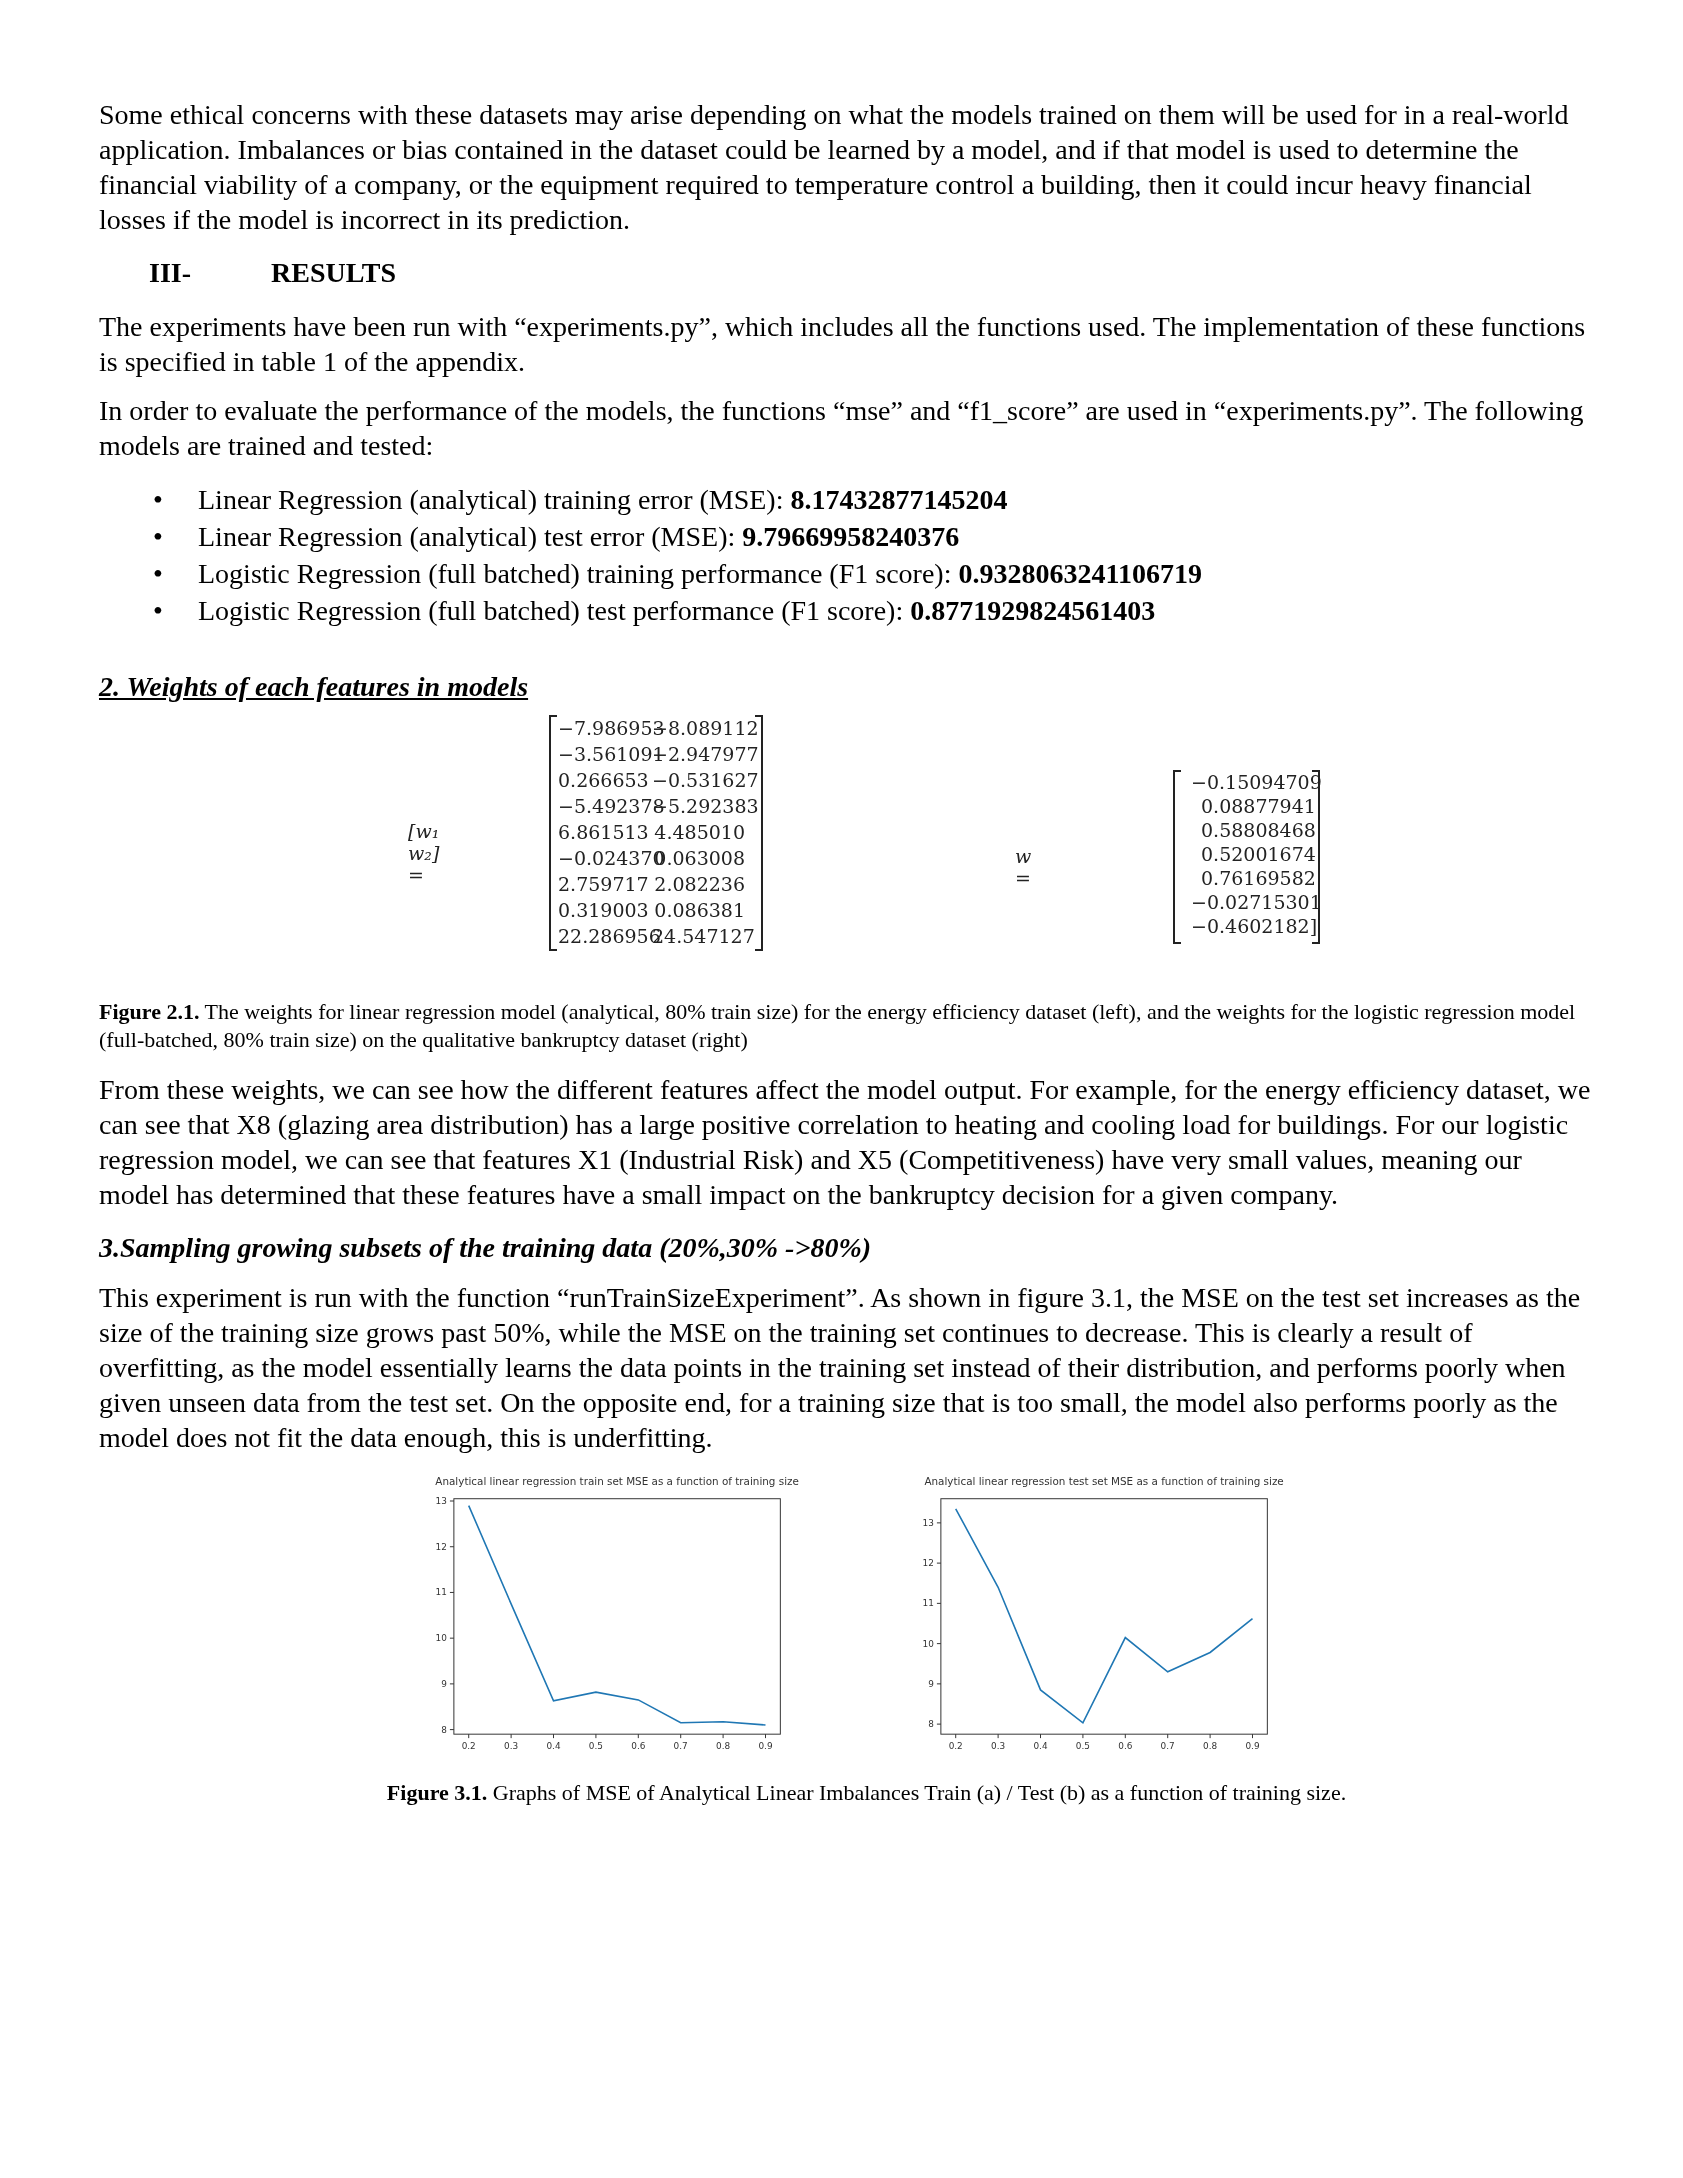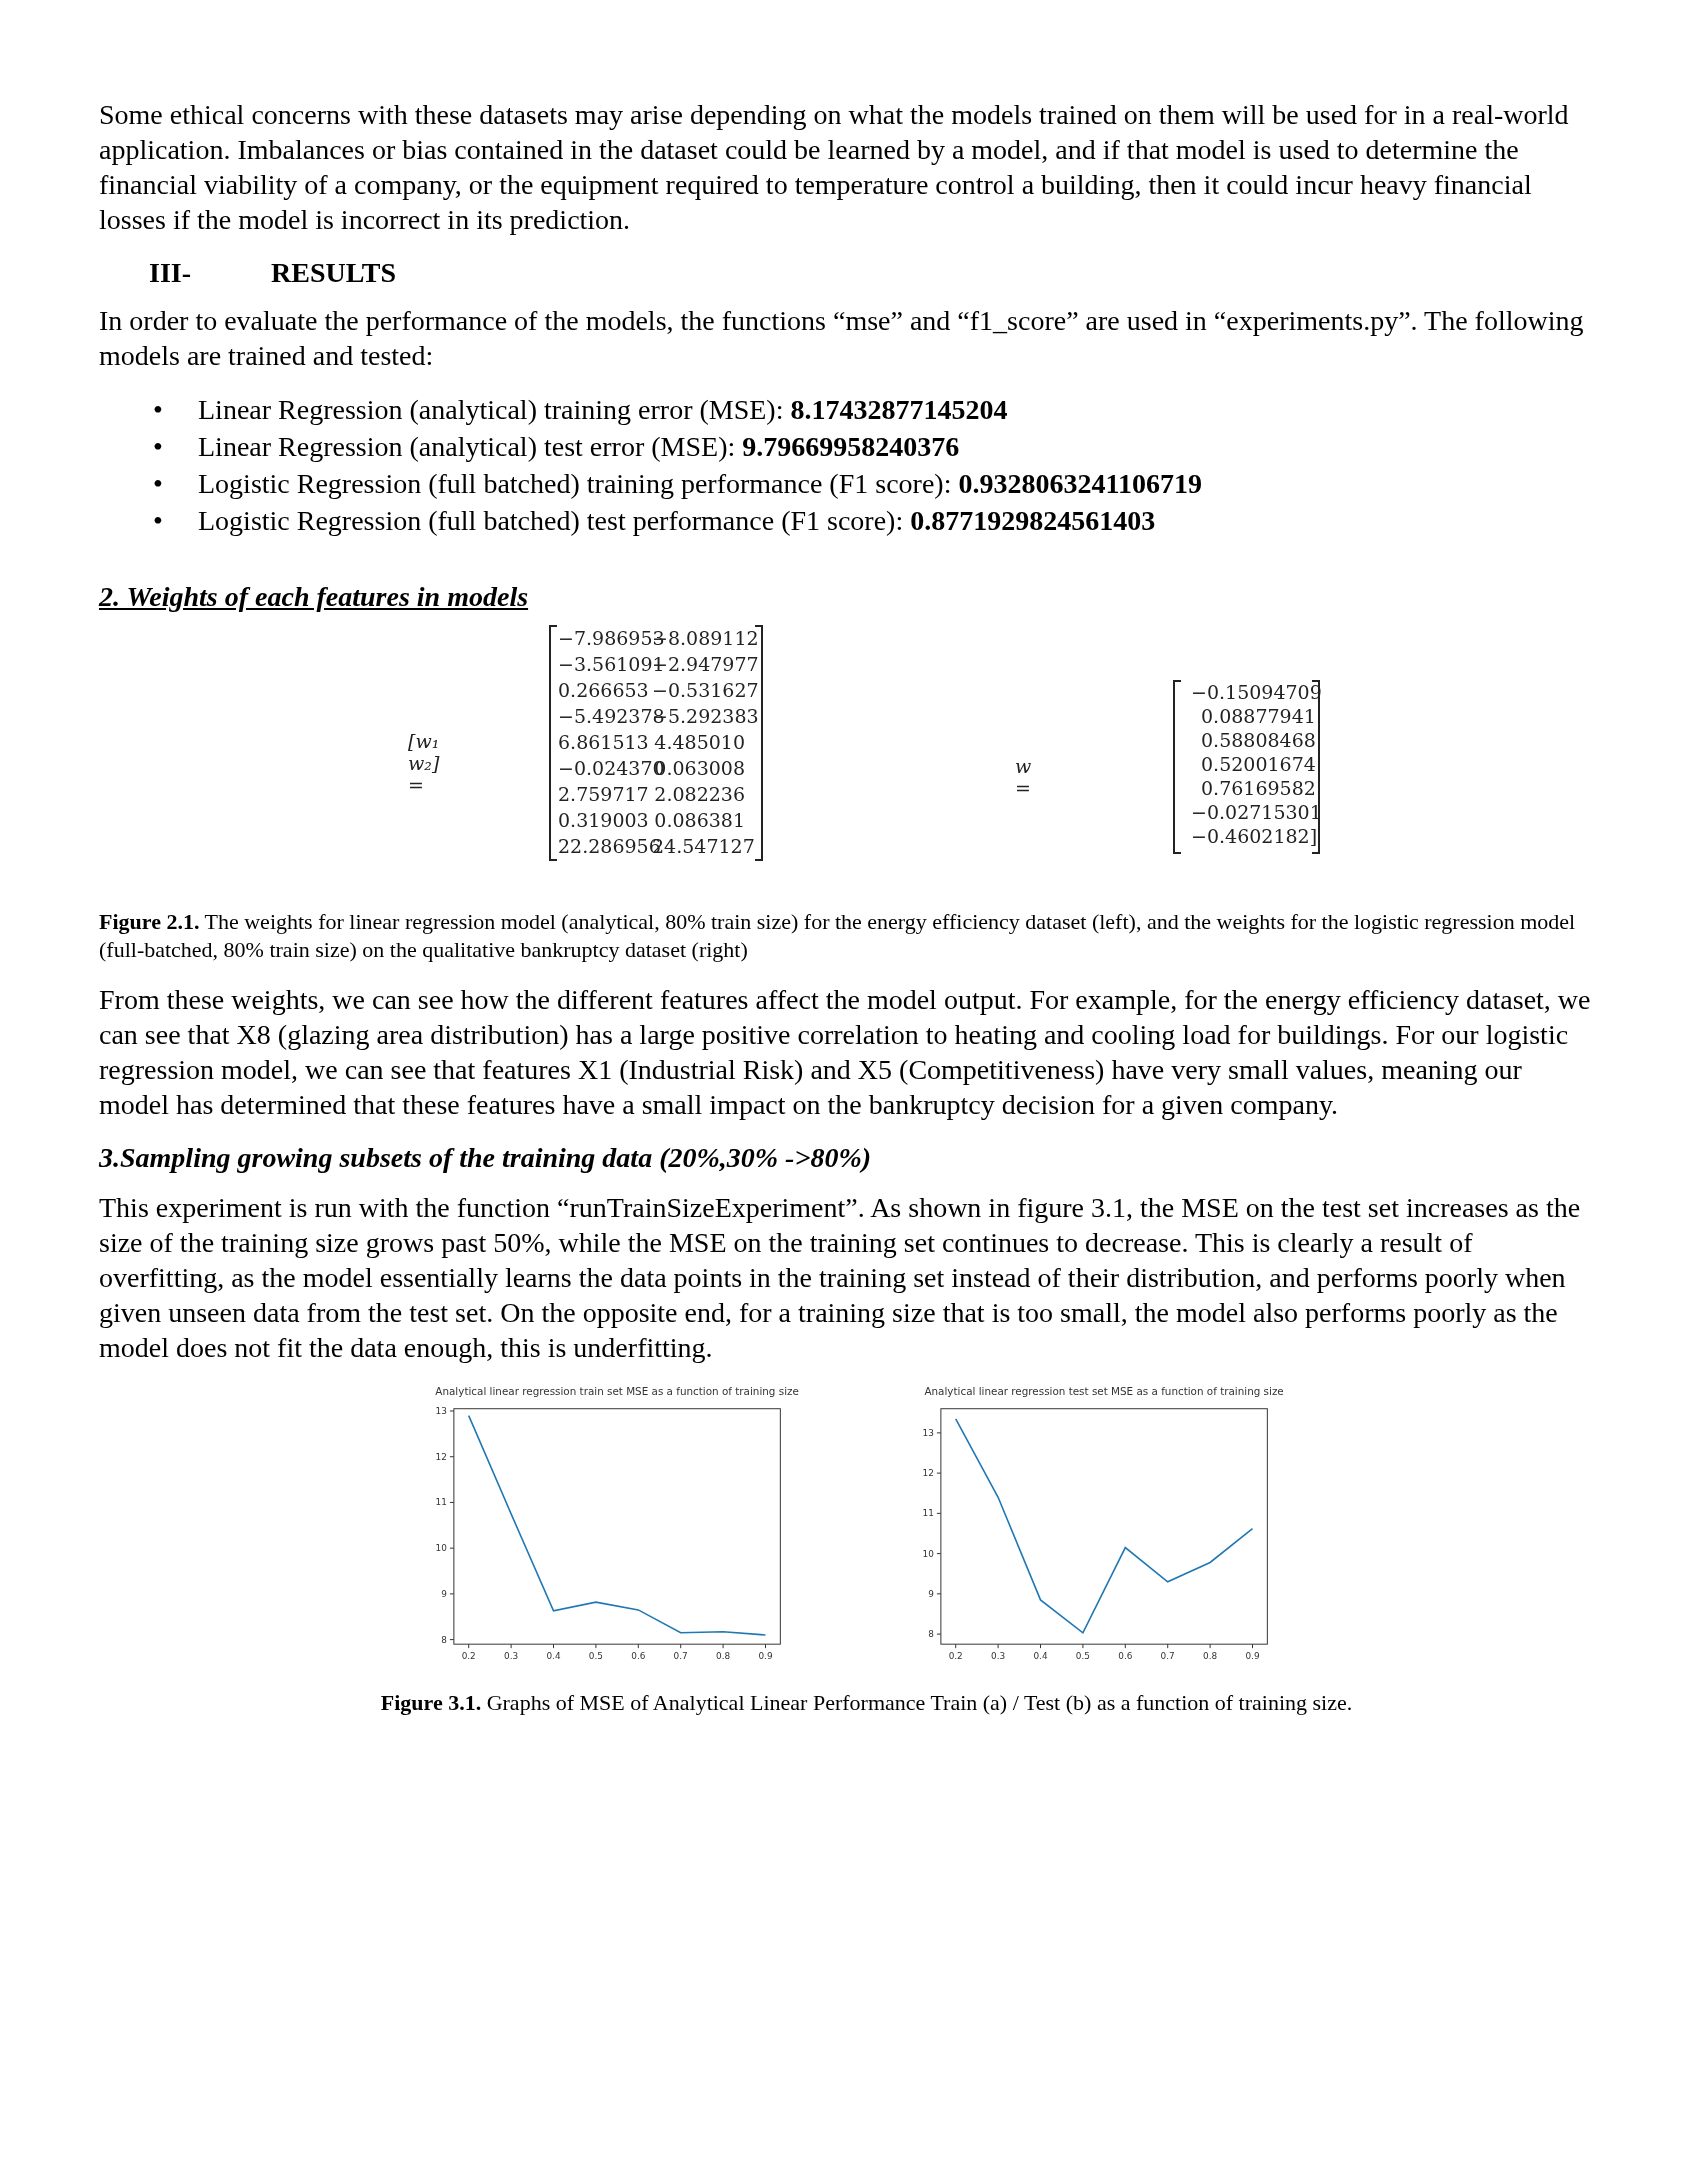--- a/index.html
+++ b/index.html
@@ -53,20 +53,21 @@
 
 <div class="page">
 
   <p class="body p1">Some ethical concerns with these datasets may arise depending on what the models trained on them will be used for in a real-world application. Imbalances or bias contained in the dataset could be learned by a model, and if that model is used to determine the financial viability of a company, or the equipment required to temperature control a building, then it could incur heavy financial losses if the model is incorrect in its prediction.</p>
 
   <div class="section-head">
     <span>III-</span>
     <span>RESULTS</span>
   </div>
 
+  <p class="body p2">The experiments have been run with “experiments.py”, which includes all the functions used. The implementation of these functions is specified in table 1 of the appendix.</p>
 
 
   <p class="body p3">In order to evaluate the performance of the models, the functions “mse” and “f1_score” are used in “experiments.py”. The following models are trained and tested:</p>
 
   <ul class="bullets">
     <li>
         <span class="dot">•</span>
         <span><span>Linear Regression (analytical) training error (MSE): </span><b>8.17432877145204</b></span>
       </li>
     <li>
@@ -202,15 +203,15 @@
           <text x="28" y="134.77777777777777" font-size="9" text-anchor="end" fill="#333">11</text>
           <line x1="31" y1="91.09401709401706" x2="35" y2="91.09401709401706" stroke="#333"></line>
           <text x="28" y="94.09401709401706" font-size="9" text-anchor="end" fill="#333">12</text>
           <line x1="31" y1="50.41025641025641" x2="35" y2="50.41025641025641" stroke="#333"></line>
           <text x="28" y="53.41025641025641" font-size="9" text-anchor="end" fill="#333">13</text>
           <polyline points="50,36.170940170940156 92.85714285714285,115.50427350427347 135.71428571428572,219.24786324786328 178.57142857142856,252.60854700854702 221.4285714285714,166.35897435897434 264.2857142857142,200.9401709401709 307.14285714285717,181.41196581196584 350,147.23760683760685" fill="none" stroke="#1f77b4" stroke-width="1.6"></polyline>
         </svg>
     </div>
   </div>
 
-  <p class="fig3" style="margin-top:-30px"><b>Figure 3.1.</b><span> Graphs of MSE of Analytical Linear Performance Train (a) / Test (b) as a function of training size.</span></p>
+  <p class="fig3" style="margin-top:-30px"><b>Figure 3.1.</b><span> Graphs of MSE of Analytical Linear Imbalances Train (a) / Test (b) as a function of training size.</span></p>
 </div>
 
 
 </body></html>

